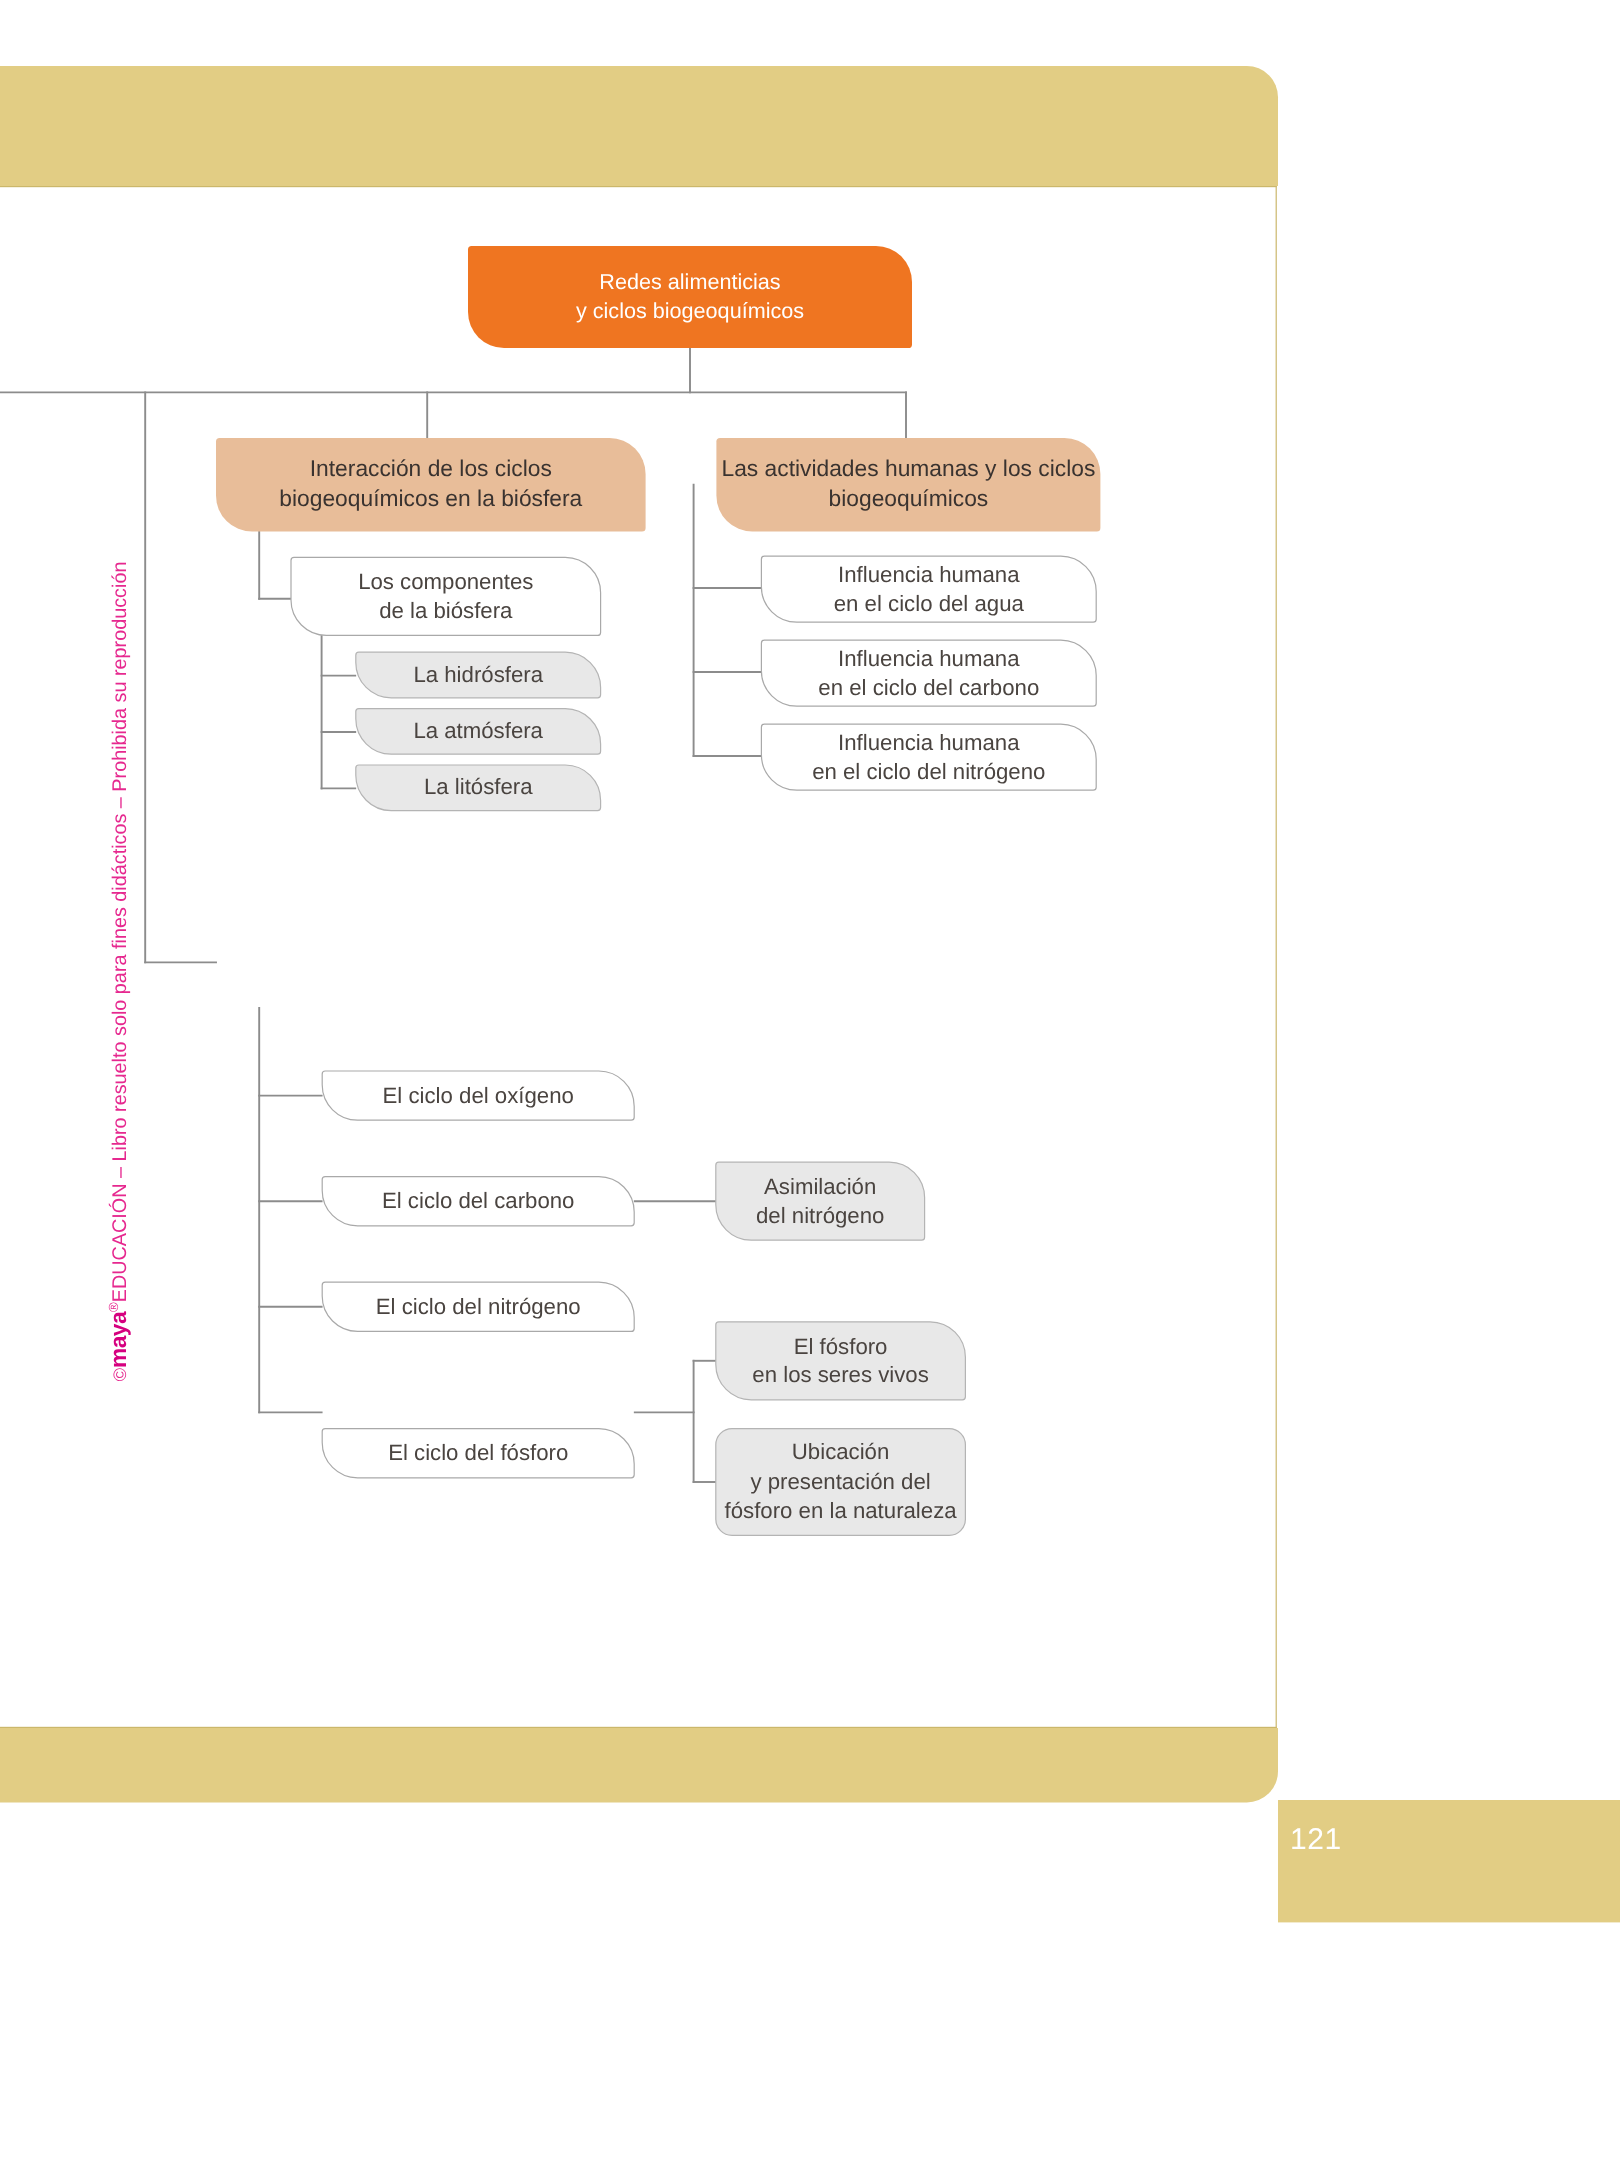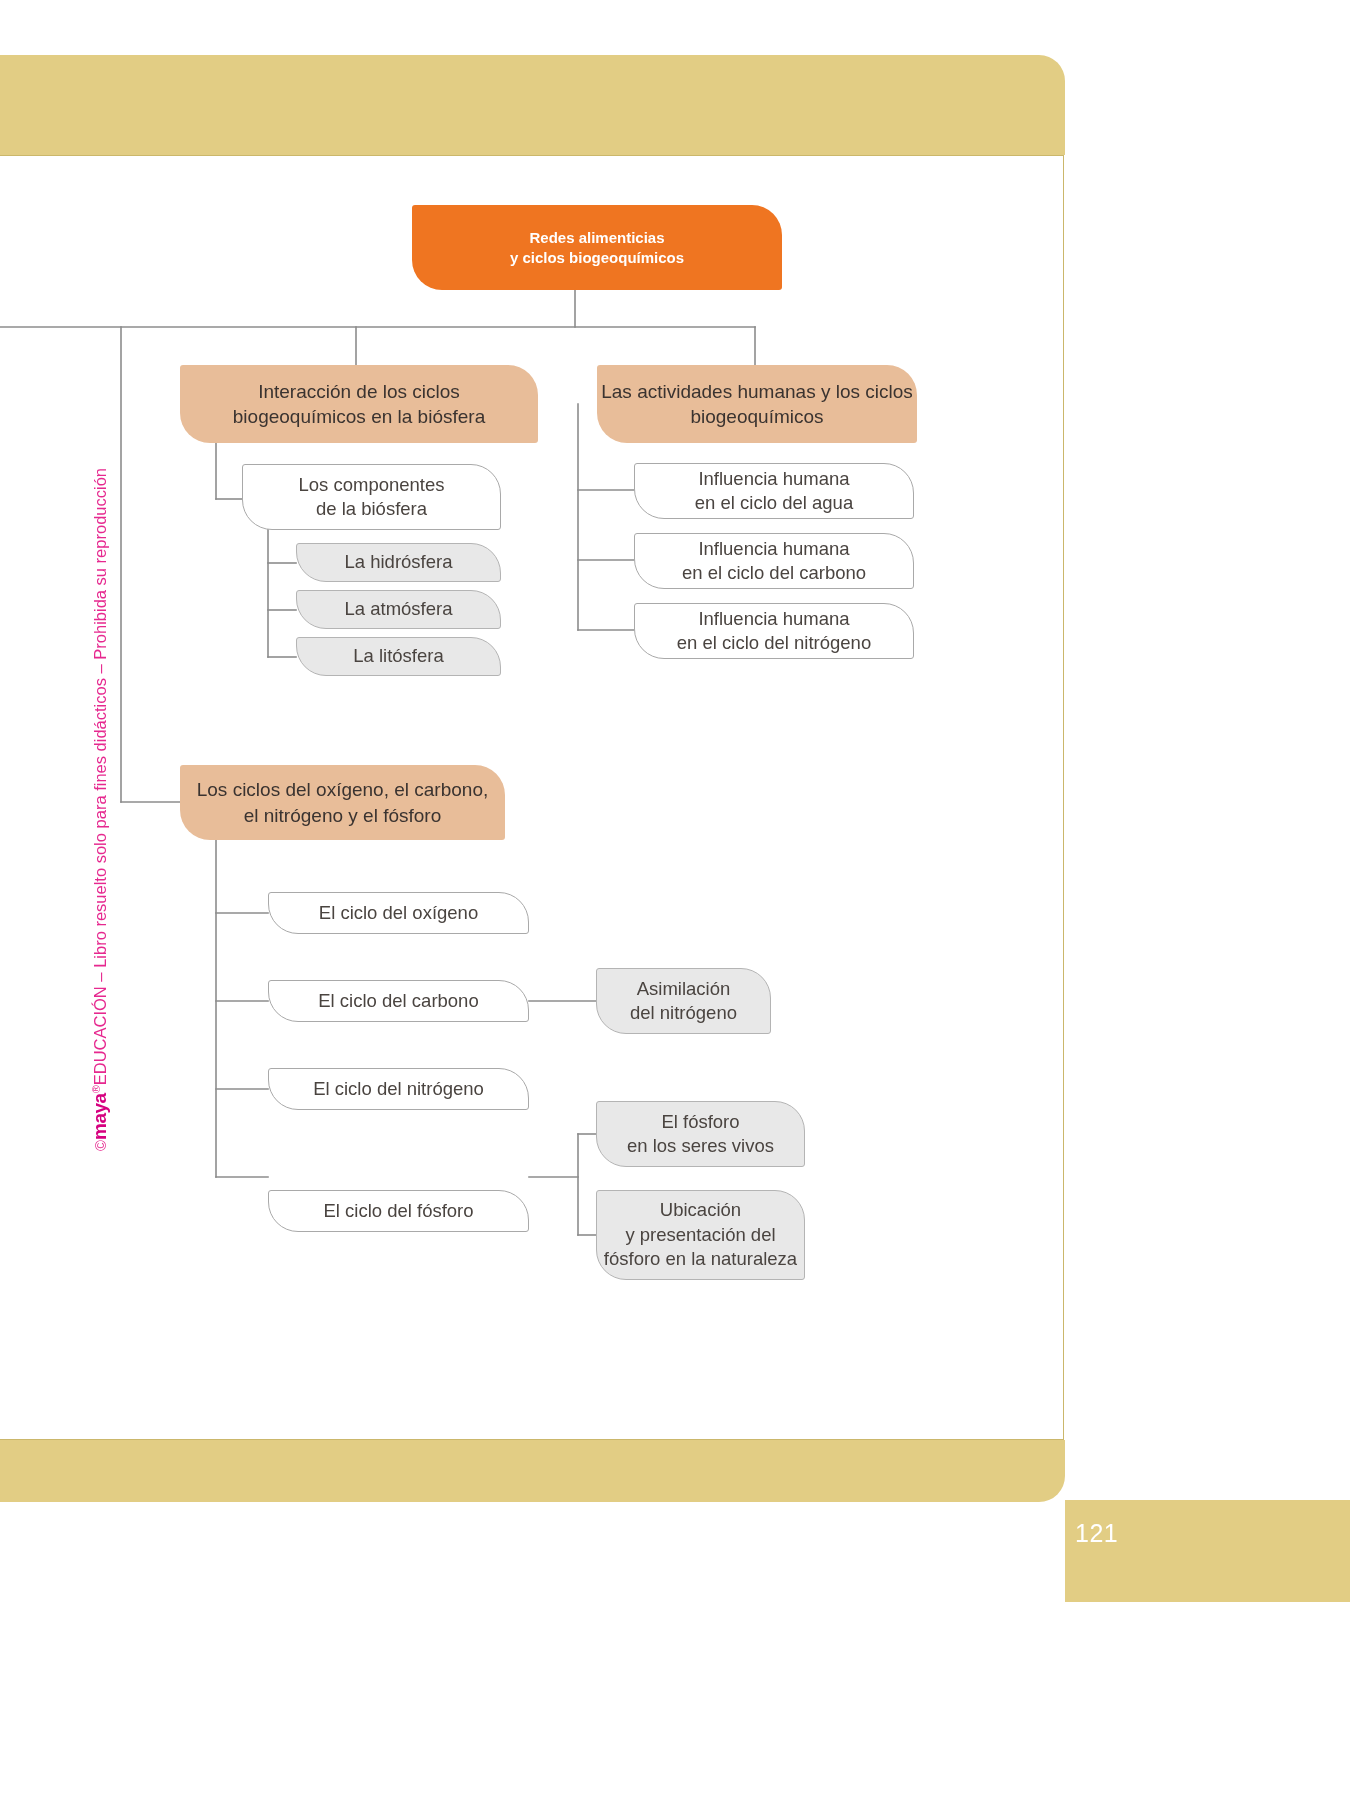--- a/index.html
+++ b/index.html
@@ -68,23 +68,22 @@
     display:flex;align-items:center;justify-content:center;
     text-align:center;
     line-height:1.32;
     border-top-right-radius:30px;
     border-bottom-left-radius:30px;
     border-top-left-radius:3px;
     border-bottom-right-radius:3px;
   }
   .node-root{
     background:#ef7521;color:#ffffff;
-    font-weight:bold;font-size:15px;
+    font-weight:normal;font-size:18px;
     border:none;
-    margin-left:22px;
   }
   .node-l1{
     background:#e8bd99;color:#3a3330;
     font-size:19px;font-weight:normal;
     border:none;
   }
   .node-l2{
     background:#ffffff;color:#4a4440;
     font-size:18.5px;
     border:1.4px solid #a9a9a9;
@@ -188,24 +187,20 @@
   </div>
   <div class="node node-l2" style="left:634px;top:533px;width:280px;height:56px;">
     <span style="white-space:pre-line">Influencia humana
 en el ciclo del carbono</span>
   </div>
   <div class="node node-l2" style="left:634px;top:603px;width:280px;height:56px;">
     <span style="white-space:pre-line">Influencia humana
 en el ciclo del nitrógeno</span>
   </div>
 
-  <div class="node node-l1" style="left:180px;top:765px;width:325px;height:75px;">
-    <span style="white-space:pre-line">Los ciclos del oxígeno, el carbono,
-el nitrógeno y el fósforo</span>
-  </div>
 
   <div class="node node-l2" style="left:268px;top:892px;width:261px;height:42px;">
     <span style="white-space:pre-line">El ciclo del oxígeno</span>
   </div>
   <div class="node node-l2" style="left:268px;top:980px;width:261px;height:42px;">
     <span style="white-space:pre-line">El ciclo del carbono</span>
   </div>
   <div class="node node-l2" style="left:268px;top:1068px;width:261px;height:42px;">
     <span style="white-space:pre-line">El ciclo del nitrógeno</span>
   </div>
@@ -216,19 +211,19 @@
   <div class="node node-l3" style="left:596px;top:968px;width:175px;height:66px;">
     <span style="white-space:pre-line">Asimilación
 del nitrógeno</span>
   </div>
 
   <div class="node node-l3" style="left:596px;top:1101px;width:209px;height:66px;">
     <span style="white-space:pre-line">El fósforo
 en los seres vivos</span>
   </div>
 
-  <div class="node node-l3" style="left:596px;top:1190px;width:209px;height:90px;">
+  <div class="node node-l3" style="left:596px;top:1190px;width:209px;height:90px;border-radius:14px;">
     <span style="white-space:pre-line">Ubicación
 y presentación del
 fósforo en la naturaleza</span>
   </div>
 
 </div>
 
 </body></html>

